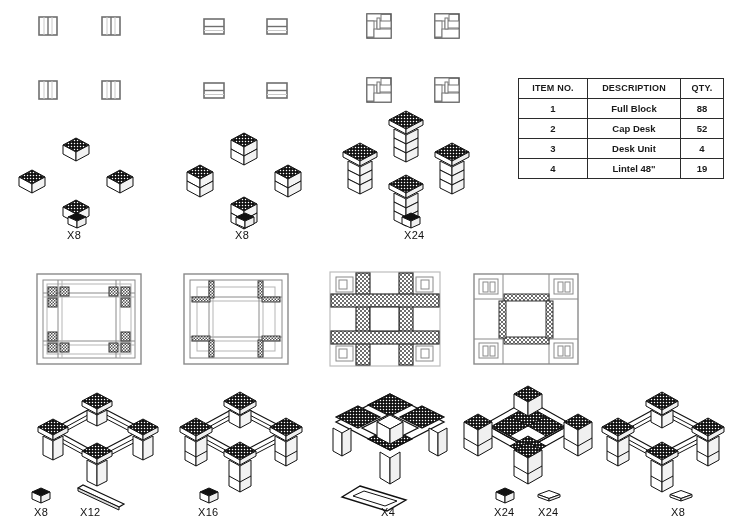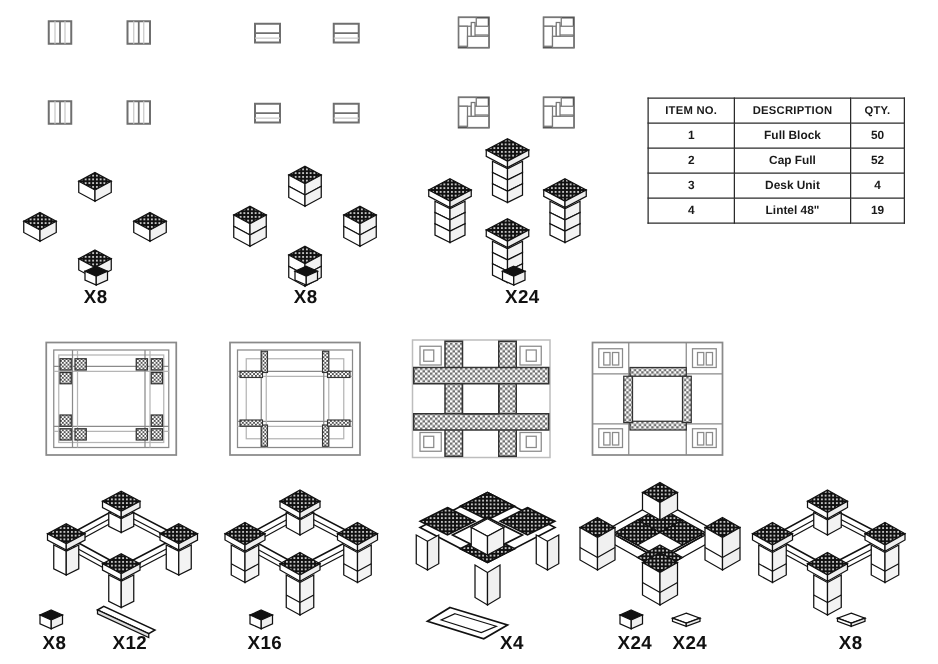--- a/index.html
+++ b/index.html
@@ -32,22 +32,22 @@
     font-family:"Liberation Sans", sans-serif;
   }
   .bom th{font-size:9px;letter-spacing:.2px;}
   .col-item{width:68px;}
   .col-desc{width:92px;margin-top:44px;}
   .col-qty{width:42px;}
 
   
   .qty-label{
     position:absolute;
-    font-size:15px;
-    font-weight:bold;
+    font-size:11px;
+    font-weight:normal;
     letter-spacing:.3px;
     color:#111;
     white-space:nowrap;
     font-family:"Liberation Sans", sans-serif;
   }
 
   svg{display:block;overflow:visible;}
   .sym{position:absolute;}
 </style>
 </head>
@@ -201,25 +201,25 @@
       <tr>
         <th class="col-item">ITEM NO.</th>
         <th class="col-desc">DESCRIPTION</th>
         <th class="col-qty">QTY.</th>
       </tr>
     </thead>
     <tbody>
       <tr>
         <td>1</td>
         <td>Full Block</td>
-        <td>50</td>
+        <td>88</td>
       </tr>
       <tr>
         <td>2</td>
-        <td>Cap Full</td>
+        <td>Cap Desk</td>
         <td>52</td>
       </tr>
       <tr>
         <td>3</td>
         <td>Desk Unit</td>
         <td>4</td>
       </tr>
       <tr>
         <td>4</td>
         <td>Lintel 48"</td>
@@ -531,21 +531,21 @@
         </g>
       </svg>
   </div>
   <div class="qty-label" style="left:34px;top:506px;">X8</div>
   <div class="sym" style="left:75px;top:484px;">
     <svg width="52" height="26" viewBox="0 0 52 26">
       <polygon points="3,4 8,1 49,20 44,23" fill="#fff" stroke="#111" stroke-width="1.2"></polygon>
       <polygon points="3,4 3,7 44,26 44,23" fill="#ddd" stroke="#111" stroke-width="1"></polygon>
     </svg>
   </div>
-  <div class="qty-label" style="left:90px;top:506px;">X12</div>
+  <div class="qty-label" style="left:80px;top:506px;">X12</div>
 
   <div class="sym" style="left:178px;top:383px;">
     <svg width="130" height="100" viewBox="0 0 130 100">
       <g stroke="#111" fill="none">
         <path d="M62,22 L108,46 M62,22 L18,46 M18,46 L62,70 M108,46 L62,70" stroke-width="1.2"></path>
         <path d="M62,27 L108,51 M62,27 L18,51 M18,51 L62,75 M108,51 L62,75" stroke-width="1"></path>
         <path d="M62,31 L108,55 M62,31 L18,55 M18,55 L62,79 M108,55 L62,79" stroke-width="1"></path>
       </g>
       <g transform="translate(62,18)">
         <polygon points="0,-9 16,0 0,9 -16,0" fill="url(#studs)" stroke="#111" stroke-width="1"></polygon>
@@ -632,21 +632,21 @@
         <polygon points="10,0 0,6 0,32 10,26" fill="#f0f0f0" stroke="#111" stroke-width="1"></polygon>
       </g>
     </svg>
   </div>
   <div class="sym" style="left:340px;top:484px;">
     <svg width="70" height="30" viewBox="0 0 70 30">
       <polygon points="20,2 66,16 47,27 2,13" fill="#fff" stroke="#111" stroke-width="1.4"></polygon>
       <polygon points="24,7 57,17 45,22 13,12" fill="#fff" stroke="#111" stroke-width="1"></polygon>
     </svg>
   </div>
-  <div class="qty-label" style="left:400px;top:506px;">X4</div>
+  <div class="qty-label" style="left:381px;top:506px;">X4</div>
 
   <div class="sym" style="left:460px;top:380px;">
     <svg width="140" height="105" viewBox="0 0 140 105">
       <g stroke="#111" fill="none" stroke-width="1.1">
         <path d="M68,20 L118,48 M68,20 L18,48 M18,48 L68,76 M118,48 L68,76"></path>
         <path d="M68,28 L104,48 M68,28 L32,48 M32,48 L68,68 M104,48 L68,68"></path>
       </g>
 
       <g stroke="#111" stroke-width="1.2">
         <polygon points="68,30 102,49 68,68 34,49" fill="none"></polygon>

